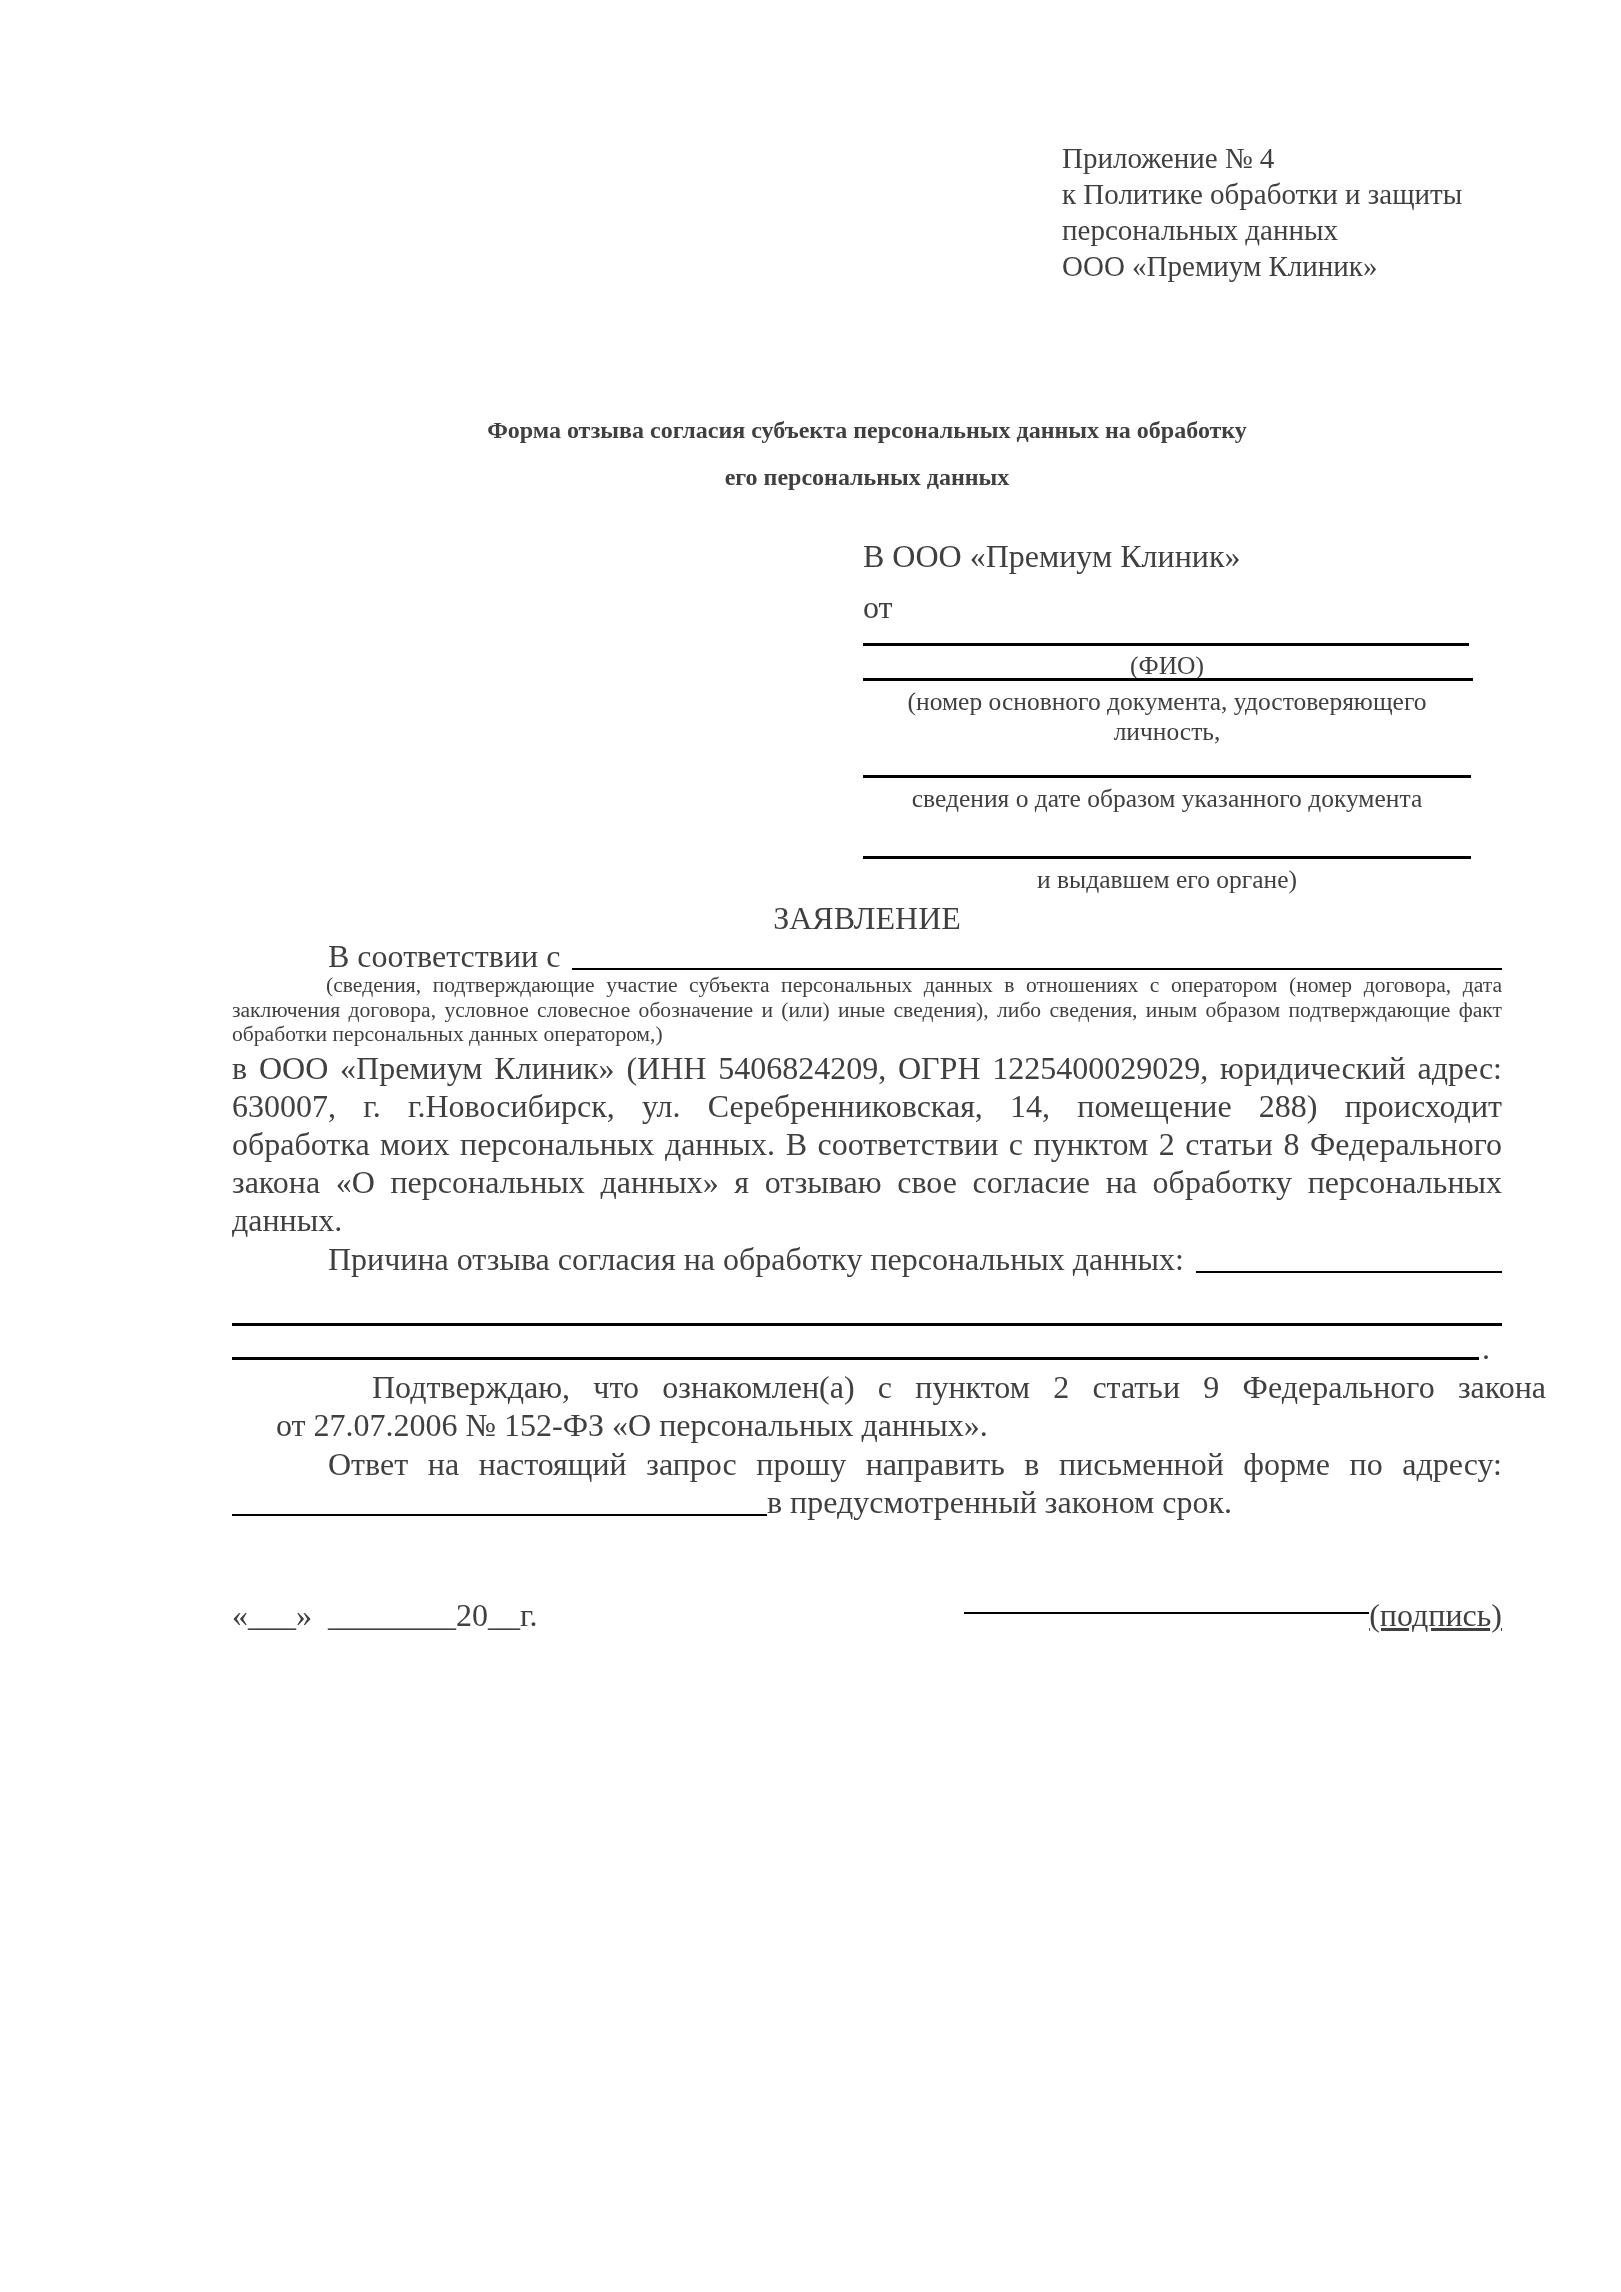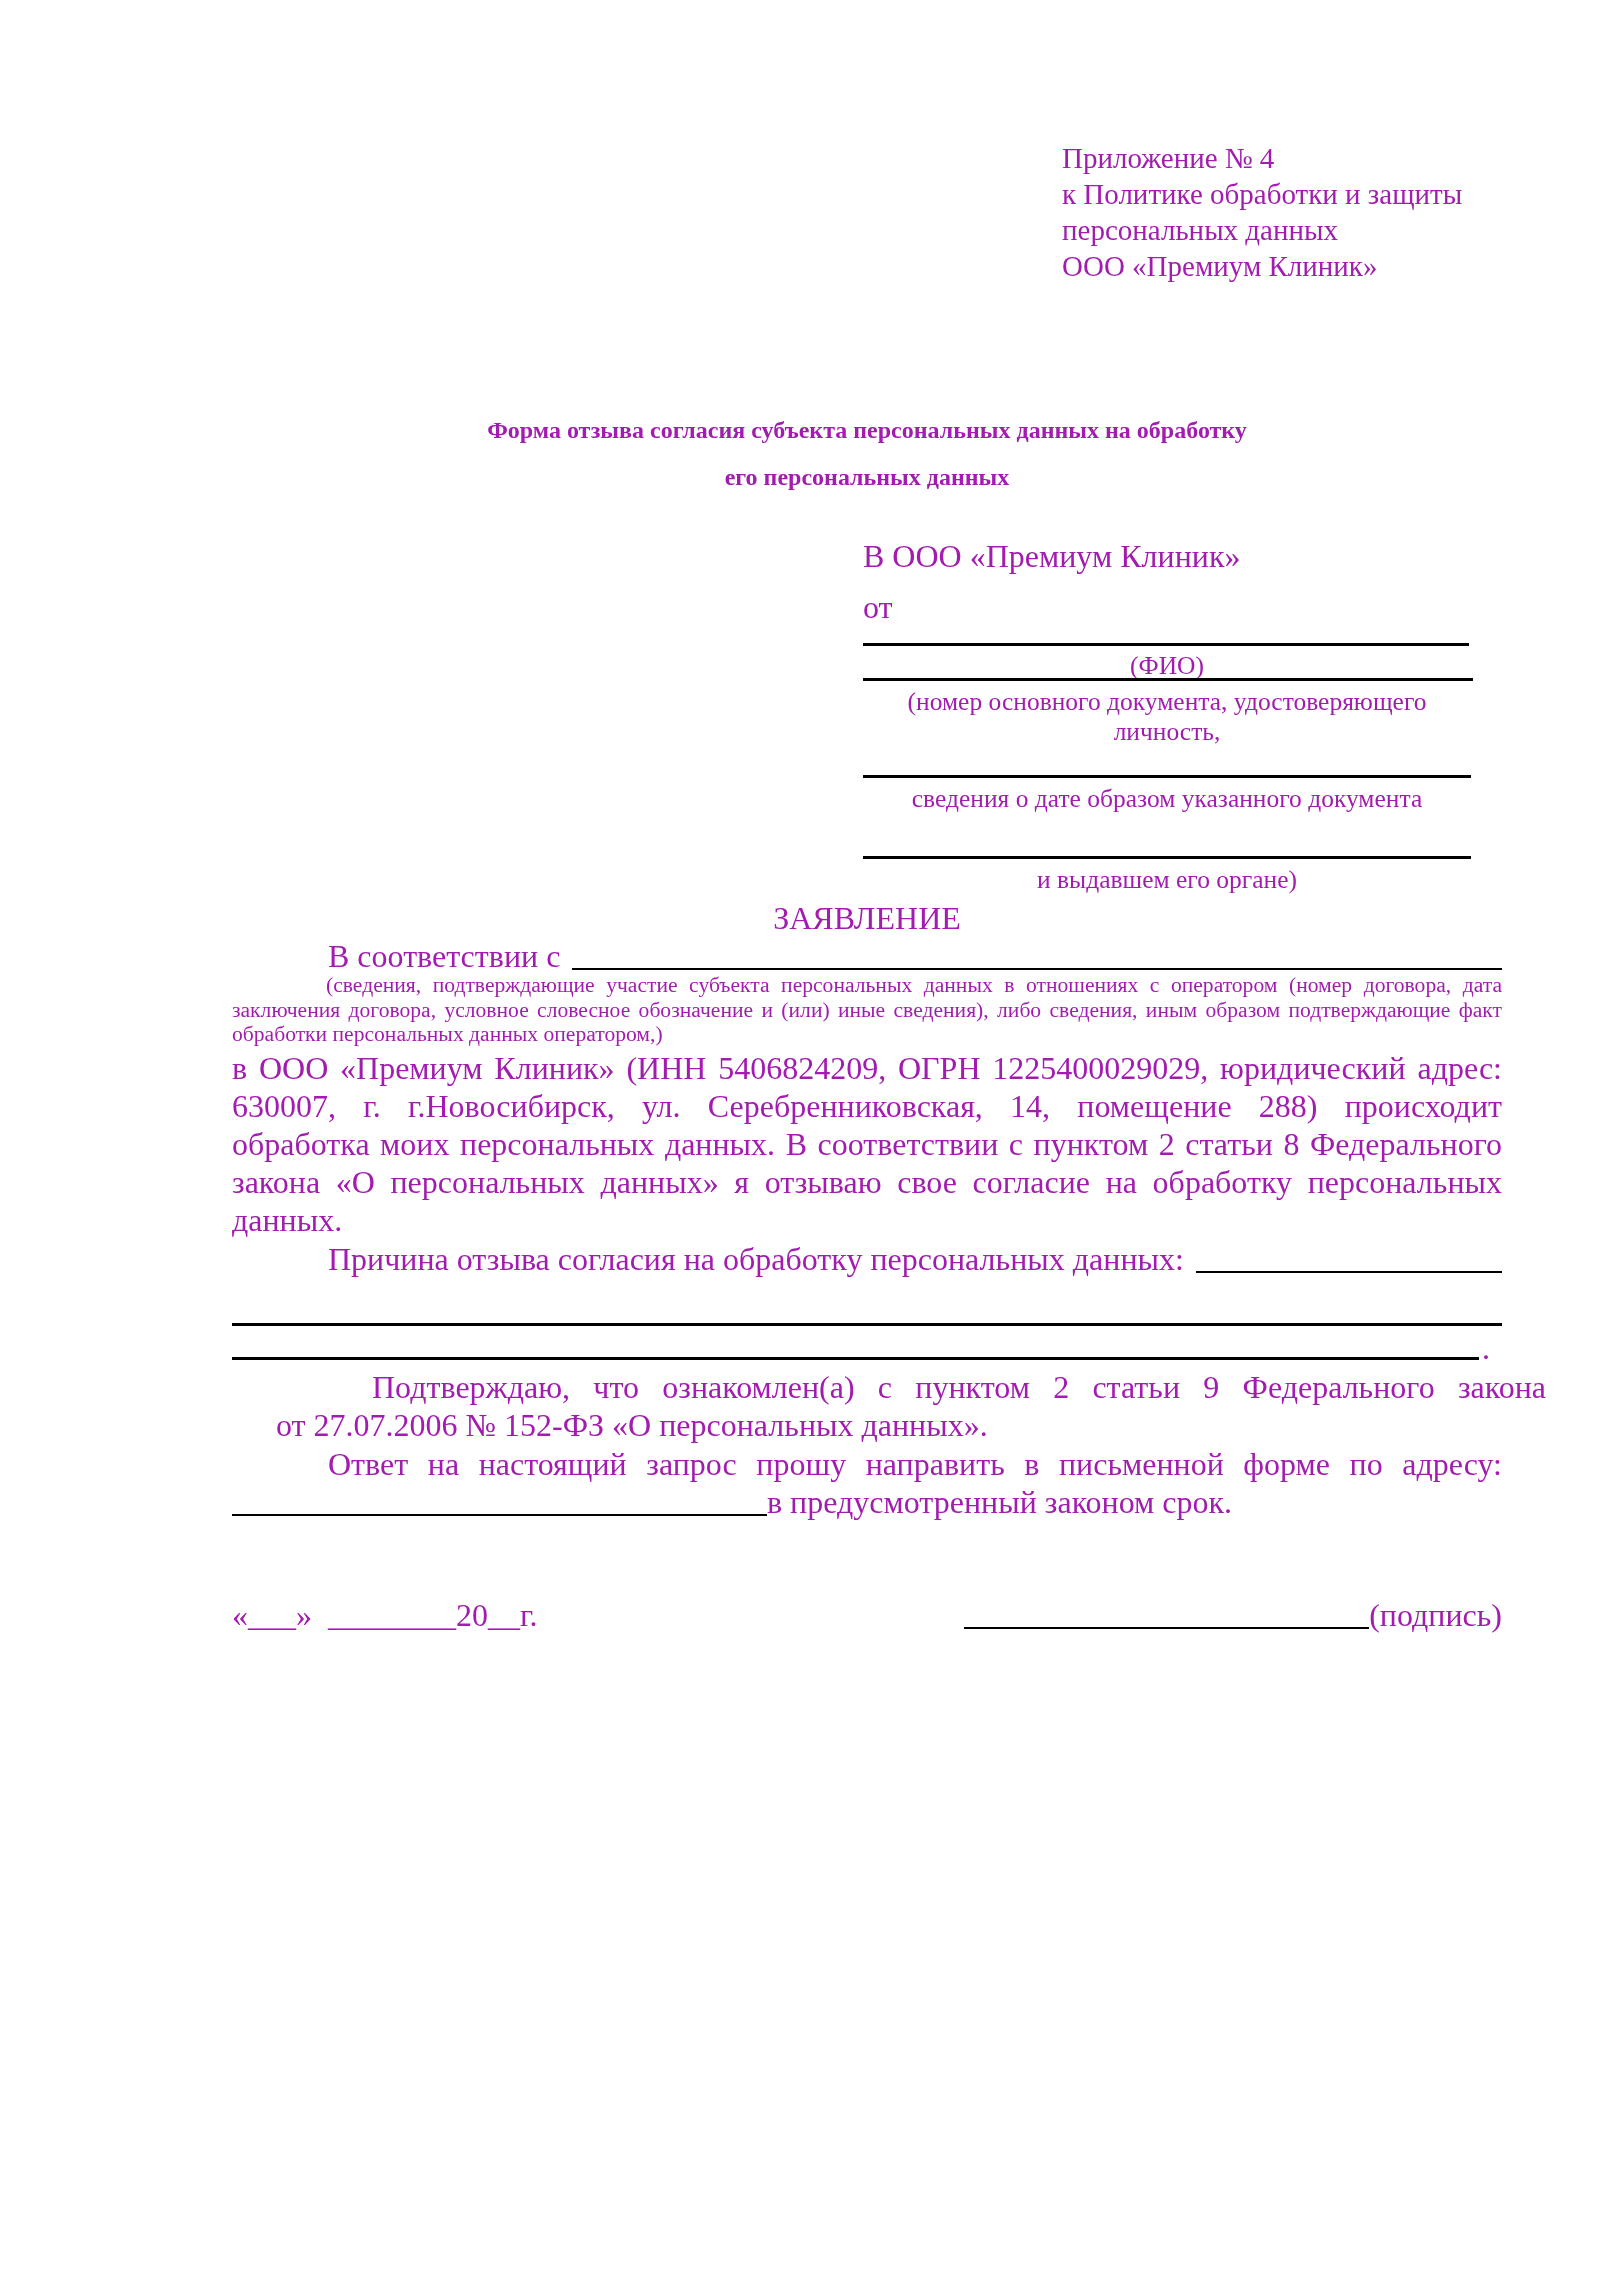--- a/index.html
+++ b/index.html
@@ -1,39 +1,39 @@
 <!DOCTYPE html>
 <html lang="ru"><head>
 <meta charset="utf-8">
 <style>
   html,body{margin:0;padding:0;background:#ffffff;}
   .page{
     position:relative;
     width:1621px;height:2263px;
-    background:#ffffff;color:#a21caf;
+    background:#ffffff;color:#404040;
     font-family:"Liberation Serif","DejaVu Serif",serif;
     font-size:32px;line-height:38px;
     overflow:hidden;
   }
   .abs{position:absolute;}
   .row{position:absolute;left:232px;width:1270px;}
   .center{text-align:center;}
   .jline{text-align:justify;text-align-last:justify;}
   .ind{padding-left:96px;box-sizing:border-box;}
   .flexrow{display:flex;align-items:stretch;}
   .fill{flex:1 1 auto;border-bottom:2.9px solid #000;margin-bottom:4.9px;}
   .fillfixed{border-bottom:2.9px solid #000;margin-bottom:4.9px;}
   .rule{position:absolute;height:2.9px;background:#000;}
   .note{font-size:29px;line-height:36px;}
   .doc-title{font-weight:bold;font-size:24px;line-height:47px;text-align:center;}
   .cap{position:absolute;left:863px;width:608px;text-align:center;font-size:25.5px;line-height:30px;}
   .fp{font-size:21.6px;line-height:24.5px;}
   .fp-ind{padding-left:94px;box-sizing:border-box;}
   .pre{white-space:pre;}
-  .sig-group{display:flex;align-items:flex-end;}
+  .sig-group{display:flex;align-items:center;text-decoration:underline;}
 </style>
 </head>
 <body>
 
 <div class="page">
 
   <div class="abs note" style="left:1062px;top:140px;">
     <div>Приложение № 4</div>
     <div>к Политике обработки и защиты</div>
     <div>персональных данных</div>

